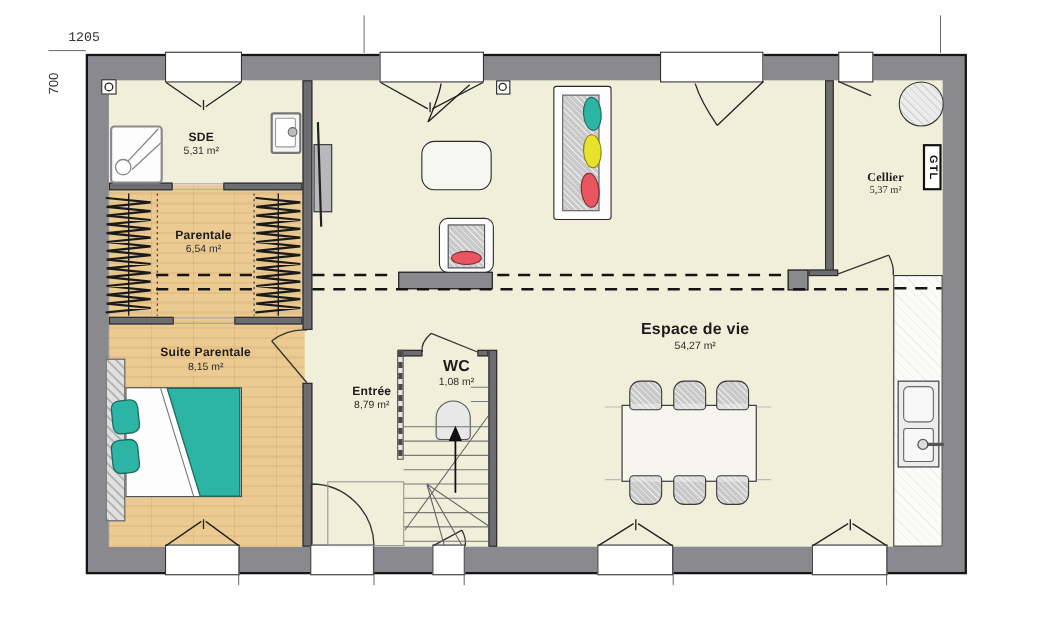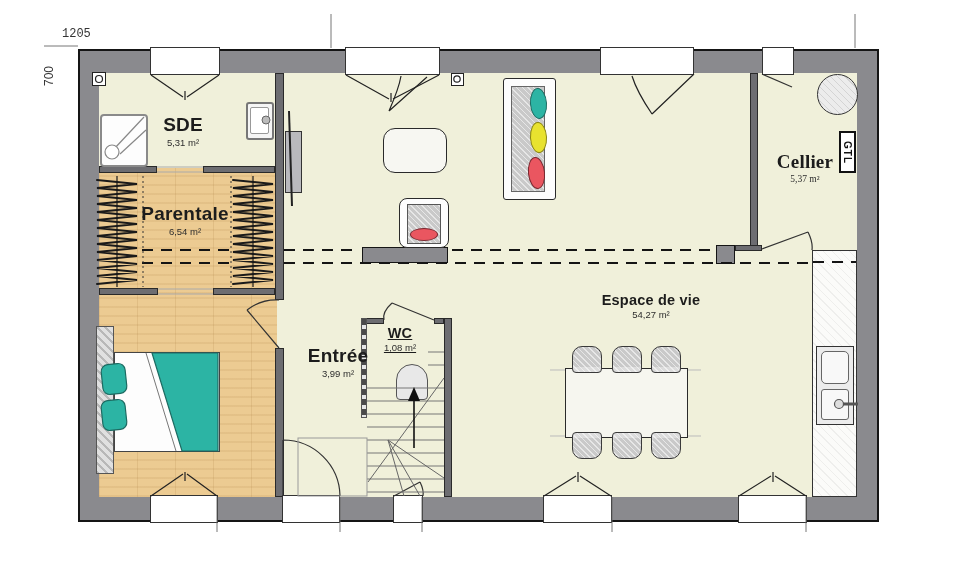--- a/index.html
+++ b/index.html
@@ -9,21 +9,21 @@
   .wall-ring{background:#8a8a8e;border:2px solid #151515;}
   .floor{background:#f0f0da;}
   .wood{background-color:#eccb92;
         background-image:repeating-linear-gradient(0deg,rgba(151,103,42,.10) 0 2px,rgba(0,0,0,0) 2px 9px),
                          repeating-linear-gradient(90deg,rgba(151,103,42,.14) 0 1px,rgba(0,0,0,0) 1px 38px);}
   .iwall{background:#6d6d71;border:1px solid #2a2a2a;}
   .opening{background:#fff;border:1px solid #333;}
   .hatchgray{background-color:#c9c9c9;
         background-image:repeating-linear-gradient(45deg,rgba(255,255,255,.55) 0 1px,rgba(0,0,0,0) 1px 4px);}
   .room-label{position:absolute;transform:translate(-50%,-50%);text-align:center;color:#1c1c1c;white-space:nowrap;}
-  .rname{font-size:19px;font-weight:600;letter-spacing:.2px;}
+  .rname{font-size:11px;font-weight:600;letter-spacing:.2px;}
   .rname.big{font-size:14.5px;}
   .rarea{font-size:9.5px;color:#2d2d2d;margin-top:1px;}
   .dim{position:absolute;font-size:12px;color:#333;}
   .dim-h{writing-mode:vertical-rl;transform:rotate(180deg);}
   .gtl{position:absolute;left:839px;top:131px;width:17px;height:42px;background:#fff;border:2px solid #111;
        display:flex;align-items:center;justify-content:center;box-sizing:border-box;}
   .gtl span{writing-mode:vertical-rl;font-size:10px;font-weight:700;color:#111;letter-spacing:1px;}
   .chair{width:30px;height:27px;border:1.5px solid #3a3a3a;}
   .chair.top{border-radius:10px 10px 4px 4px;box-shadow:inset 0 -5px 0 rgba(255,255,255,.35);}
   .chair.bot{border-radius:4px 4px 10px 10px;box-shadow:inset 0 5px 0 rgba(255,255,255,.35);}
@@ -226,29 +226,33 @@
   </svg>
 
   <div class="room-label" style="left:183px;top:131px;">
     <div class="rname">SDE</div>
     <div class="rarea">5,31 m²</div>
   </div>
   <div class="room-label" style="left:185px;top:220px;">
     <div class="rname">Parentale</div>
     <div class="rarea">6,54 m²</div>
   </div>
+  <div class="room-label" style="left:187px;top:327px;">
+    <div class="rname">Suite Parentale</div>
+    <div class="rarea">8,15 m²</div>
+  </div>
   <div class="room-label" style="left:338px;top:362px;">
     <div class="rname">Entrée</div>
-    <div class="rarea">3,99 m²</div>
-  </div>
-  <div class="room-label" style="left:400px;top:339px;text-decoration:underline;">
+    <div class="rarea">8,79 m²</div>
+  </div>
+  <div class="room-label" style="left:415px;top:339px;">
     <div class="rname big">WC</div>
     <div class="rarea">1,08 m²</div>
   </div>
-  <div class="room-label" style="left:632px;top:306px;margin-left:19px;">
+  <div class="room-label" style="left:632px;top:306px;">
     <div class="rname big">Espace de vie</div>
     <div class="rarea">54,27 m²</div>
   </div>
   <div class="room-label" style="left:805px;top:167px;font-family:Liberation Serif, serif;">
     <div class="rname">Cellier</div>
     <div class="rarea">5,37 m²</div>
   </div>
 
   <div class="dim" style="left:62px;top:27px;font-family:Liberation Mono, monospace;">1205</div>
   <div class="dim dim-h" style="left:42px;top:46px;height:40px;">700</div>

